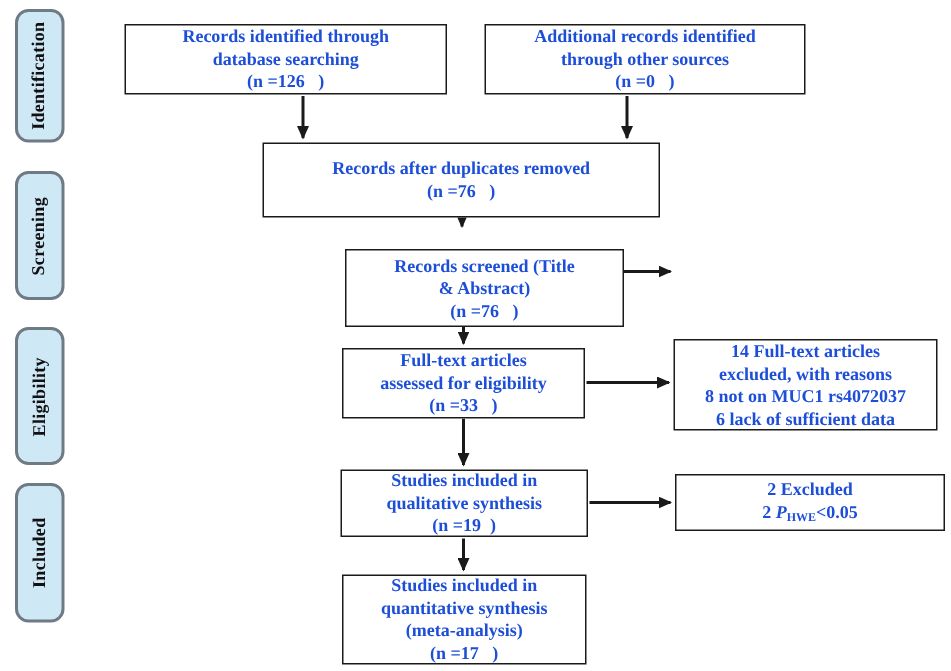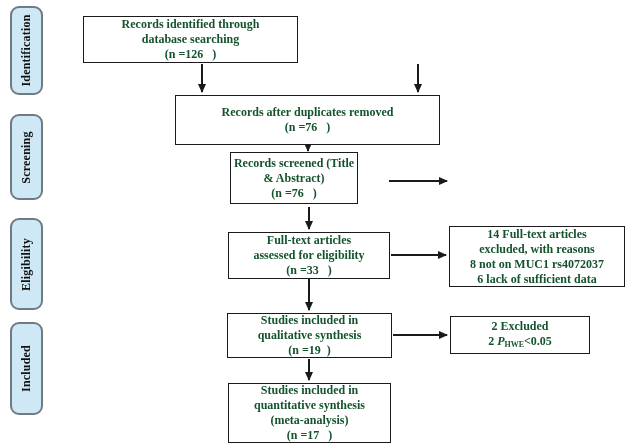--- a/index.html
+++ b/index.html
@@ -28,21 +28,21 @@
     letter-spacing:.2px;
   }
   
   .fbox{
     position:absolute;
     background:#ffffff;
     border:1.6px solid #1a1a1a;
     box-sizing:border-box;
     display:flex;align-items:center;justify-content:center;
     text-align:center;
-    color:#14532d;
+    color:#1d4ed8;
     font-weight:bold;
     font-size:12px;
     line-height:15px;
   }
   .fbox .txt{white-space:pre-wrap;}
   .fbox i{font-style:italic;}
   .fbox sub{font-size:8px;vertical-align:-2px;}
   #arrows{position:absolute;left:0;top:0;pointer-events:none;}
 </style>
 </head>
@@ -79,27 +79,32 @@
     <line x1="391" y1="255" x2="446" y2="255" stroke="#1a1a1a" stroke-width="2" marker-end="url(#ah)"></line>
     <line x1="393" y1="335" x2="447" y2="335" stroke="#1a1a1a" stroke-width="2" marker-end="url(#ah)"></line>
   </svg>
 
   <div class="fbox" style="left:83px;top:16px;width:215px;height:47px;">
     <span class="txt">Records identified through
 database searching
 (n =126   )</span>
   </div>
 
+  <div class="fbox" style="left:323px;top:16px;width:214px;height:47px;">
+    <span class="txt">Additional records identified
+through other sources
+(n =0   )</span>
+  </div>
 
   <div class="fbox" style="left:175px;top:95px;width:265px;height:50px;">
     <span class="txt">Records after duplicates removed
 (n =76   )</span>
   </div>
 
-  <div class="fbox" style="left:230px;top:152px;width:128px;height:52px;">
+  <div class="fbox" style="left:230px;top:166px;width:186px;height:52px;">
     <span class="txt">Records screened (Title
 &amp; Abstract)
 (n =76   )</span>
   </div>
 
 
   <div class="fbox" style="left:228px;top:232px;width:162px;height:47px;">
     <span class="txt">Full-text articles
 assessed for eligibility
 (n =33   )</span>
@@ -111,21 +116,21 @@
 8 not on MUC1 rs4072037
 6 lack of sufficient data</span>
   </div>
 
   <div class="fbox" style="left:227px;top:313px;width:165px;height:45px;">
     <span class="txt">Studies included in
 qualitative synthesis
 (n =19  )</span>
   </div>
 
-  <div class="fbox" style="left:450px;top:316px;width:140px;height:38px;">
+  <div class="fbox" style="left:450px;top:316px;width:180px;height:38px;">
     <span>
       <span>2 Excluded</span><br>
       <span>2 </span><i>P</i><sub>HWE</sub><span>&lt;0.05</span>
     </span>
   </div>
 
   <div class="fbox" style="left:228px;top:383px;width:163px;height:60px;">
     <span class="txt">Studies included in
 quantitative synthesis
 (meta-analysis)

